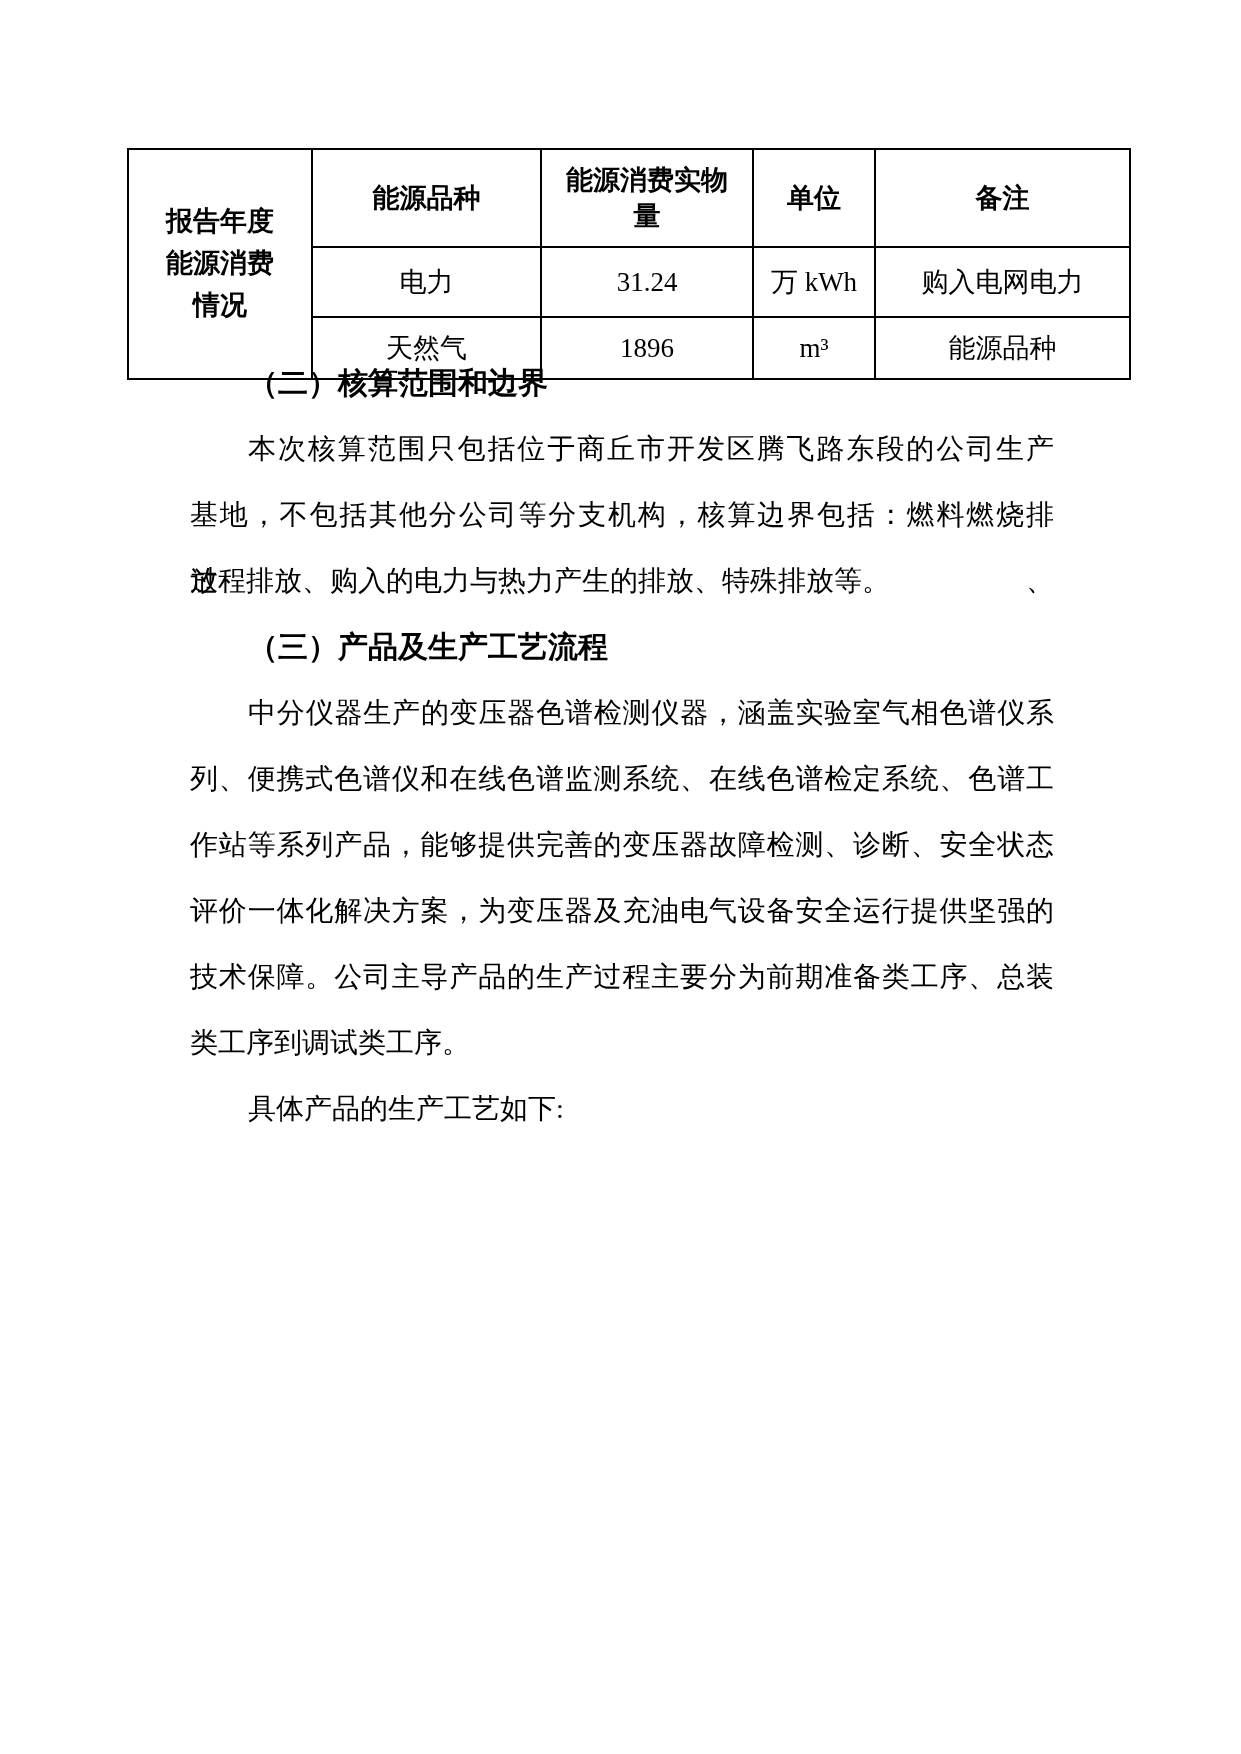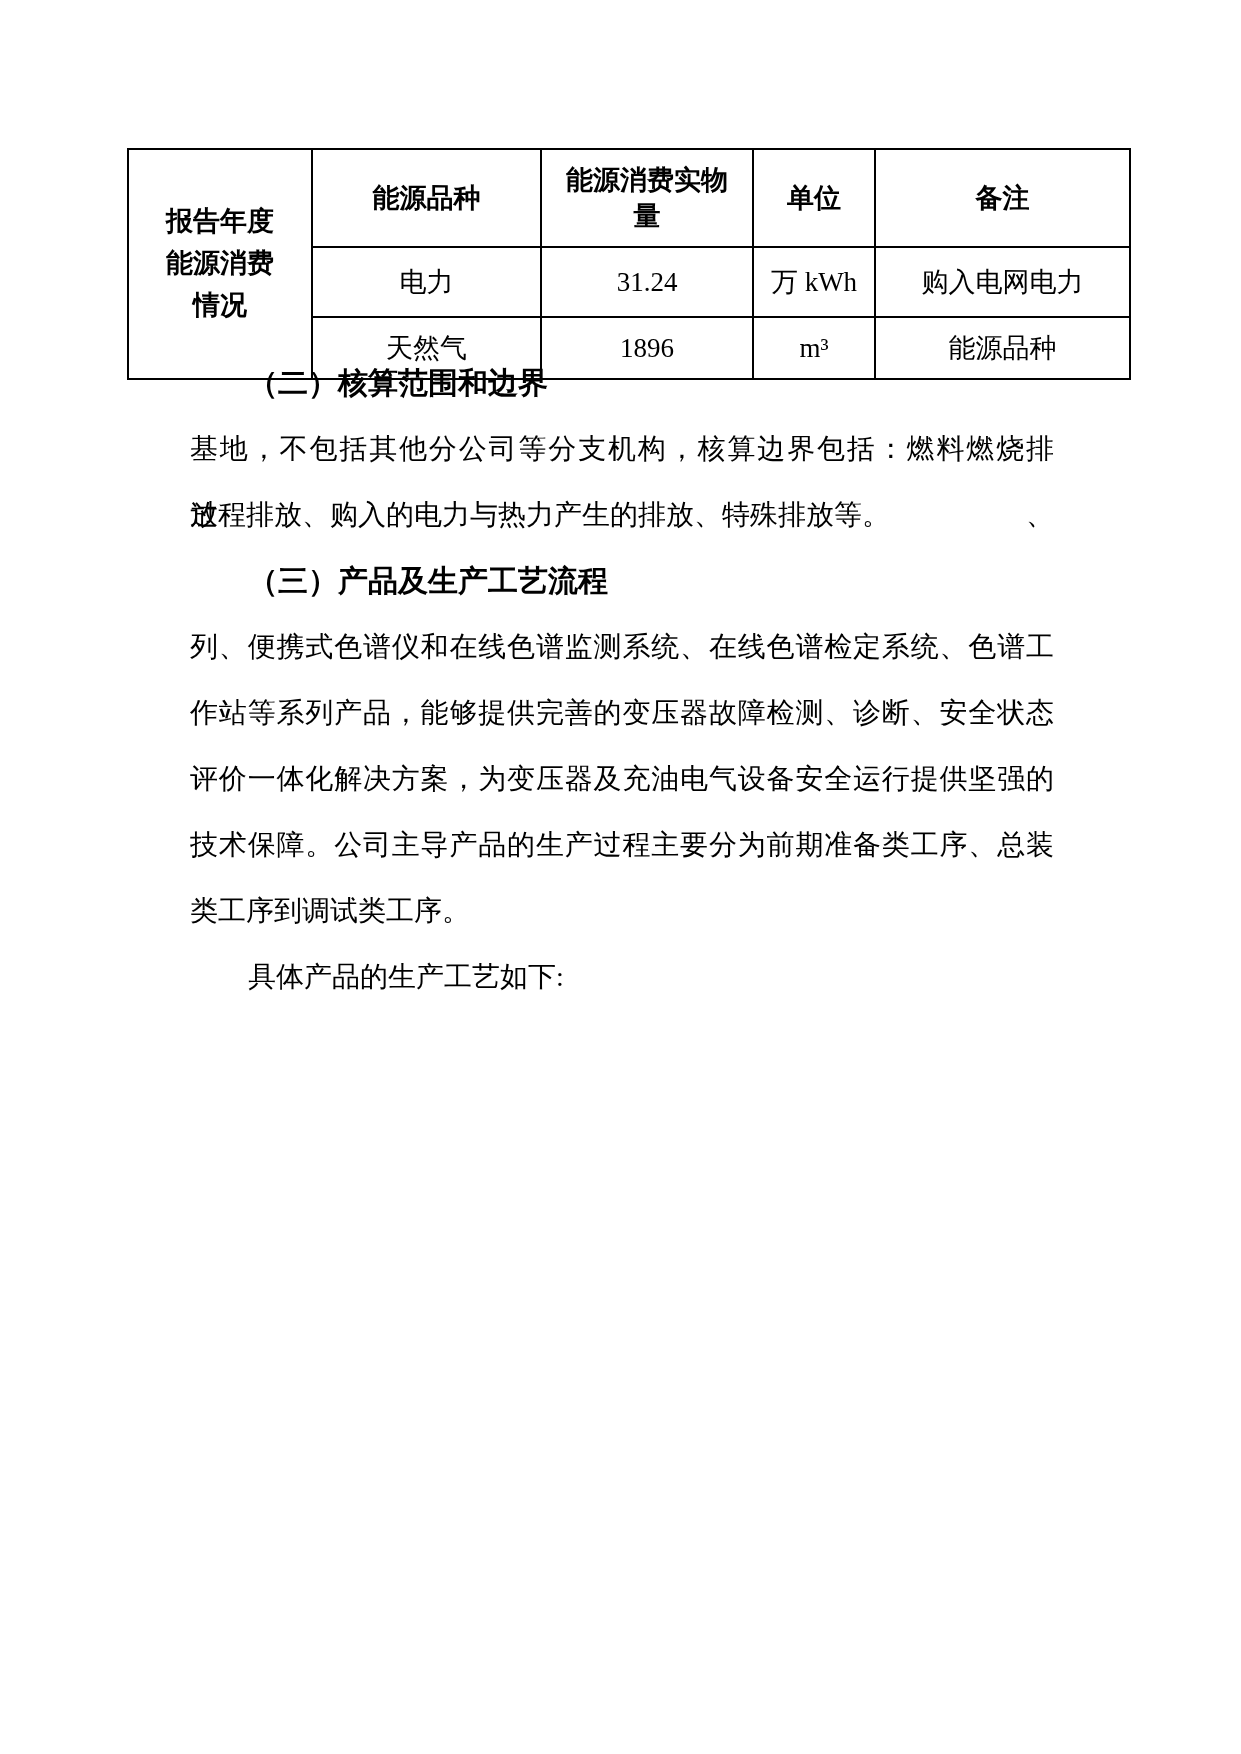--- a/index.html
+++ b/index.html
@@ -105,23 +105,25 @@
       <td>天然气</td>
       <td>1896</td>
       <td>m³</td>
       <td>能源品种</td>
     </tr>
   </tbody>
     </table>
 
   <div class="body-text">
     <div class="line heading indent">（二）核算范围和边界</div>
+    <div class="line just indent">本次核算范围只包括位于商丘市开发区腾飞路东段的公司生产</div>
     <div class="line just">基地，不包括其他分公司等分支机构，核算边界包括：燃料燃烧排放、</div>
     <div class="line">过程排放、购入的电力与热力产生的排放、特殊排放等。</div>
     <div class="line heading indent">（三）产品及生产工艺流程</div>
+    <div class="line just indent">中分仪器生产的变压器色谱检测仪器，涵盖实验室气相色谱仪系</div>
     <div class="line just">列、便携式色谱仪和在线色谱监测系统、在线色谱检定系统、色谱工</div>
     <div class="line just">作站等系列产品，能够提供完善的变压器故障检测、诊断、安全状态</div>
     <div class="line just">评价一体化解决方案，为变压器及充油电气设备安全运行提供坚强的</div>
     <div class="line just">技术保障。公司主导产品的生产过程主要分为前期准备类工序、总装</div>
     <div class="line">类工序到调试类工序。</div>
     <div class="line indent">具体产品的生产工艺如下:</div>
   </div>
 
 </div>
 

